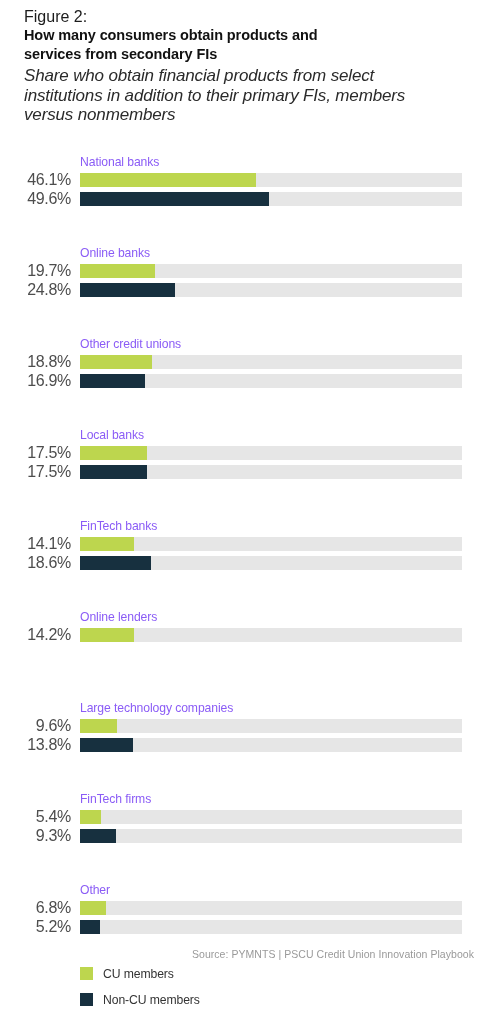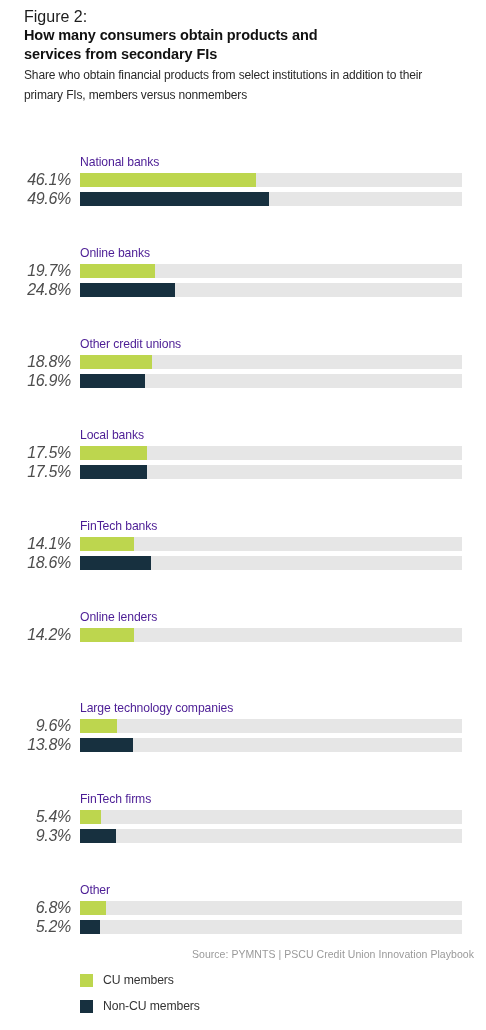--- a/index.html
+++ b/index.html
@@ -26,55 +26,55 @@
   #chart-title {
     font-size: 14.5px;
     font-weight: bold;
     color: #111111;
     line-height: 19px;
     letter-spacing: -.1px;
     max-width: 310px;
   }
   #chart-subtitle {
     margin-top: 2px;
-    font-size: 12px;
+    font-size: 17px;
     font-weight: normal;
     color: #2a2a2a;
     line-height: 19.5px;
     letter-spacing: -.15px;
     max-width: 404px;
+    font-style: italic;
   }
 
   
   #plot {
     position: absolute;
     left: 0;
     top: 155px;
     width: 486px;
   }
   .group {
     position: relative;
     height: 91px;
   }
   .cat-label {
     position: absolute;
     left: 80px;
     top: 0px;
     font-size: 12.2px;
-    color: #4c1d95;
+    color: #8b5cf6;
     line-height: 15px;
     letter-spacing: -.1px;
     white-space: nowrap;
   }
   .bar-row {
     position: absolute;
     left: 0;
     width: 486px;
     height: 14px;
-    font-style: italic;
   }
   .bar-row.r1 { top: 18px; }
   .bar-row.r2 { top: 37px; border-radius: 6px; }
 
   .value-label {
     position: absolute;
     left: 0;
     width: 71px;
     top: -2px;
     text-align: right;
@@ -110,21 +110,21 @@
     color: #9a9a9a;
     letter-spacing: .05px;
   }
   #legend {
     position: absolute;
     left: 80px;
     top: 967px;
   }
   .legend-item {
     display: flex;
-    align-items: flex-end;
+    align-items: flex-start;
     height: 20px;
     margin-bottom: 6px;
   }
   .legend-swatch {
     width: 13px;
     height: 13px;
     flex: 0 0 13px;
   }
   .legend-swatch.cu    { background: #bdd64e; }
   .legend-swatch.noncu { background: #17303f; }

